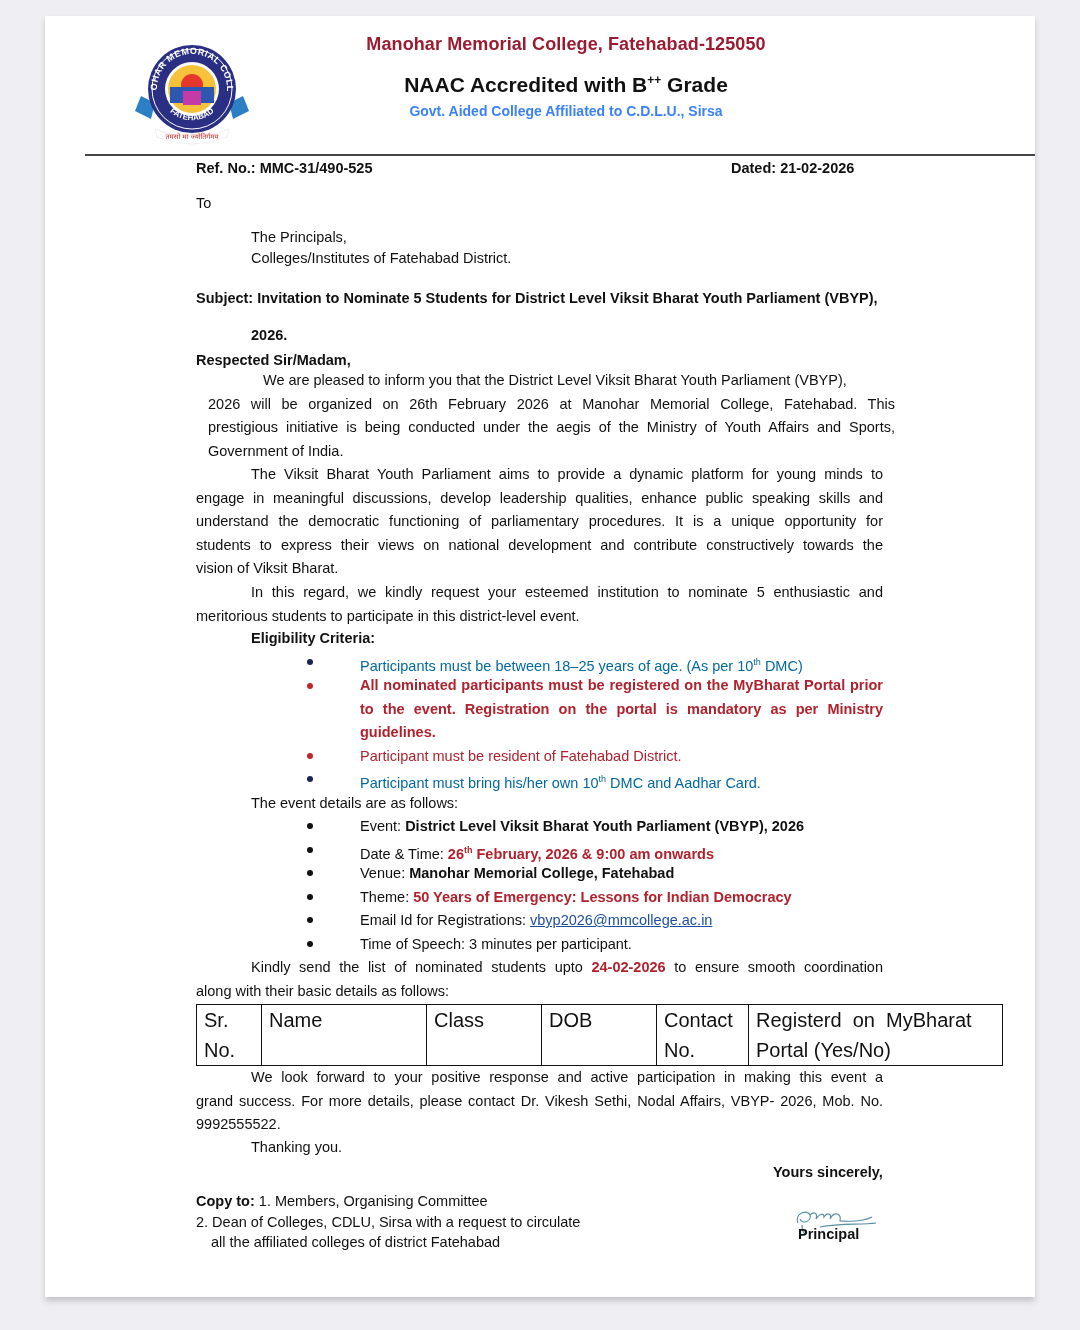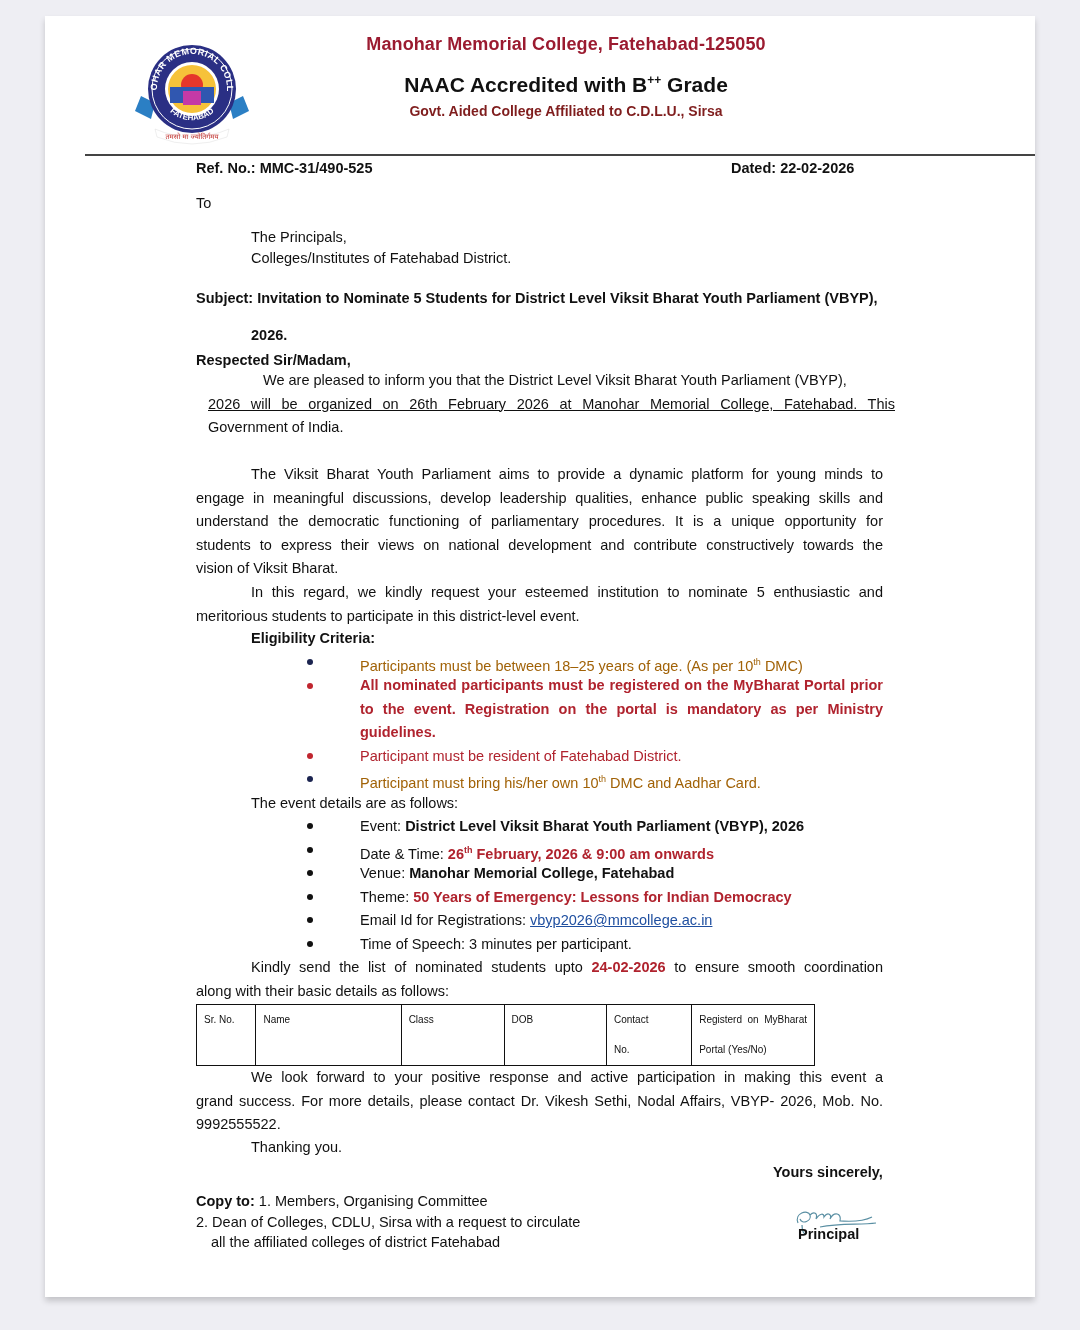--- a/index.html
+++ b/index.html
@@ -20,37 +20,37 @@
   }
   .abs { position: absolute; }
   .logo { left: 88px; top: 25px; width: 118px; height: 110px; }
   .title {
     left: 0; width: 990px; text-align: center;
     font-weight: bold; white-space: nowrap;
   }
   .t1 { top: 18px; font-size: 18px; color: #9b1b30; letter-spacing: 0.1px; padding-left: 52px; box-sizing: border-box;}
   .t2 { top: 57px; font-size: 21px; color: #111; padding-left: 52px; box-sizing: border-box;}
   .t2 sup { font-size: 12px; }
-  .t3 { top: 87px; font-size: 14px; color: #7f1d1d; padding-left: 52px; box-sizing: border-box;}
+  .t3 { top: 87px; font-size: 14px; color: #3b82f6; padding-left: 52px; box-sizing: border-box;}
   .rule { left: 40px; top: 138px; width: 950px; height: 2px; background: #444; }
   .txt { font-size: 14.5px; line-height: 23.5px; white-space: nowrap; }
   .b { font-weight: bold; }
   .just { width: 687px; text-align: justify; white-space: normal; }
   .just-last { text-align-last: left; }
   .red { color: #b0232e; }
-  .navy { color: #a16207; }
+  .navy { color: #0369a1; }
   .link { color: #1f4fa0; text-decoration: underline; }
   .bullet { position: absolute; width: 6px; height: 6px; border-radius: 50%; }
   .bl-navy { background: #1b2450; }
   .bl-red { background: #c0252f; }
   .bl-black { background: #111; }
   table.form {
     position: absolute; left: 151px; top: 988px;
-    width: 619px; border-collapse: collapse;
-    font-size: 10px; line-height: 30px;
+    width: 807px; border-collapse: collapse;
+    font-size: 20px; line-height: 30px;
   }
   table.form td { border: 1.3px solid #111; vertical-align: top; padding: 0 7px; height: 60px;}
   .sig { left: 735px; top: 1185px; width: 110px; height: 40px; }
 </style>
 </head>
 <body>
 
 <div class="page">
 
   <svg class="abs logo" viewBox="0 0 118 110">
@@ -75,34 +75,35 @@
     <text x="59" y="98" text-anchor="middle" font-size="7" fill="#c0302c" font-family="DejaVu Sans, sans-serif">तमसो मा ज्योतिर्गमय</text>
   </svg>
 
   <div class="abs title t1">Manohar Memorial College, Fatehabad-125050</div>
   <div class="abs title t2"><span>NAAC Accredited with B</span><sup>++</sup><span> Grade</span></div>
   <div class="abs title t3">Govt. Aided College Affiliated to C.D.L.U., Sirsa</div>
 
   <div class="abs rule"></div>
 
   <div class="abs txt b" style="left:151px; top:141px;"><span>Ref. No.: </span><span>MMC-31/490-525</span></div>
-  <div class="abs txt b" style="left:686px; top:141px;"><span>Dated: </span><span>22-02-2026</span></div>
+  <div class="abs txt b" style="left:686px; top:141px;"><span>Dated: </span><span>21-02-2026</span></div>
 
   <div class="abs txt" style="left:151px; top:176px;">To</div>
   <div class="abs txt" style="left:206px; top:210px;">The Principals,</div>
   <div class="abs txt" style="left:206px; top:231px;">Colleges/Institutes of Fatehabad District.</div>
 
   <div class="abs txt b" style="left:151px; top:271px;">Subject: Invitation to Nominate 5 Students for District Level Viksit Bharat Youth Parliament (VBYP),</div>
   <div class="abs txt b" style="left:206px; top:308px;">2026.</div>
 
   <div class="abs txt b" style="left:151px; top:333px;">Respected Sir/Madam,</div>
 
   <div class="abs txt" style="left:151px; top:353px;margin-left:12px;">
     <div class="just just-last" style="padding-left:55px; width:632px;">We are pleased to inform you that the District Level Viksit Bharat Youth Parliament (VBYP),</div>
-    <div class="just just-last" style="text-align-last:justify;text-decoration:underline;">2026 will be organized on 26th February 2026 at Manohar Memorial College, Fatehabad. This</div>
+    <div class="just just-last" style="text-align-last:justify;">2026 will be organized on 26th February 2026 at Manohar Memorial College, Fatehabad. This</div>
+    <div class="just just-last" style="text-align-last:justify;">prestigious initiative is being conducted under the aegis of the Ministry of Youth Affairs and Sports,</div>
     <div class="just">Government of India.</div>
   </div>
 
   <div class="abs txt" style="left:151px; top:447px;">
     <div class="just" style="padding-left:55px; width:632px; text-align-last:justify;">The Viksit Bharat Youth Parliament aims to provide a dynamic platform for young minds to</div>
     <div class="just" style="text-align-last:justify;">engage in meaningful discussions, develop leadership qualities, enhance public speaking skills and</div>
     <div class="just" style="text-align-last:justify;">understand the democratic functioning of parliamentary procedures. It is a unique opportunity for</div>
     <div class="just" style="text-align-last:justify;">students to express their views on national development and contribute constructively towards the</div>
     <div class="just">vision of Viksit Bharat.</div>
   </div>

